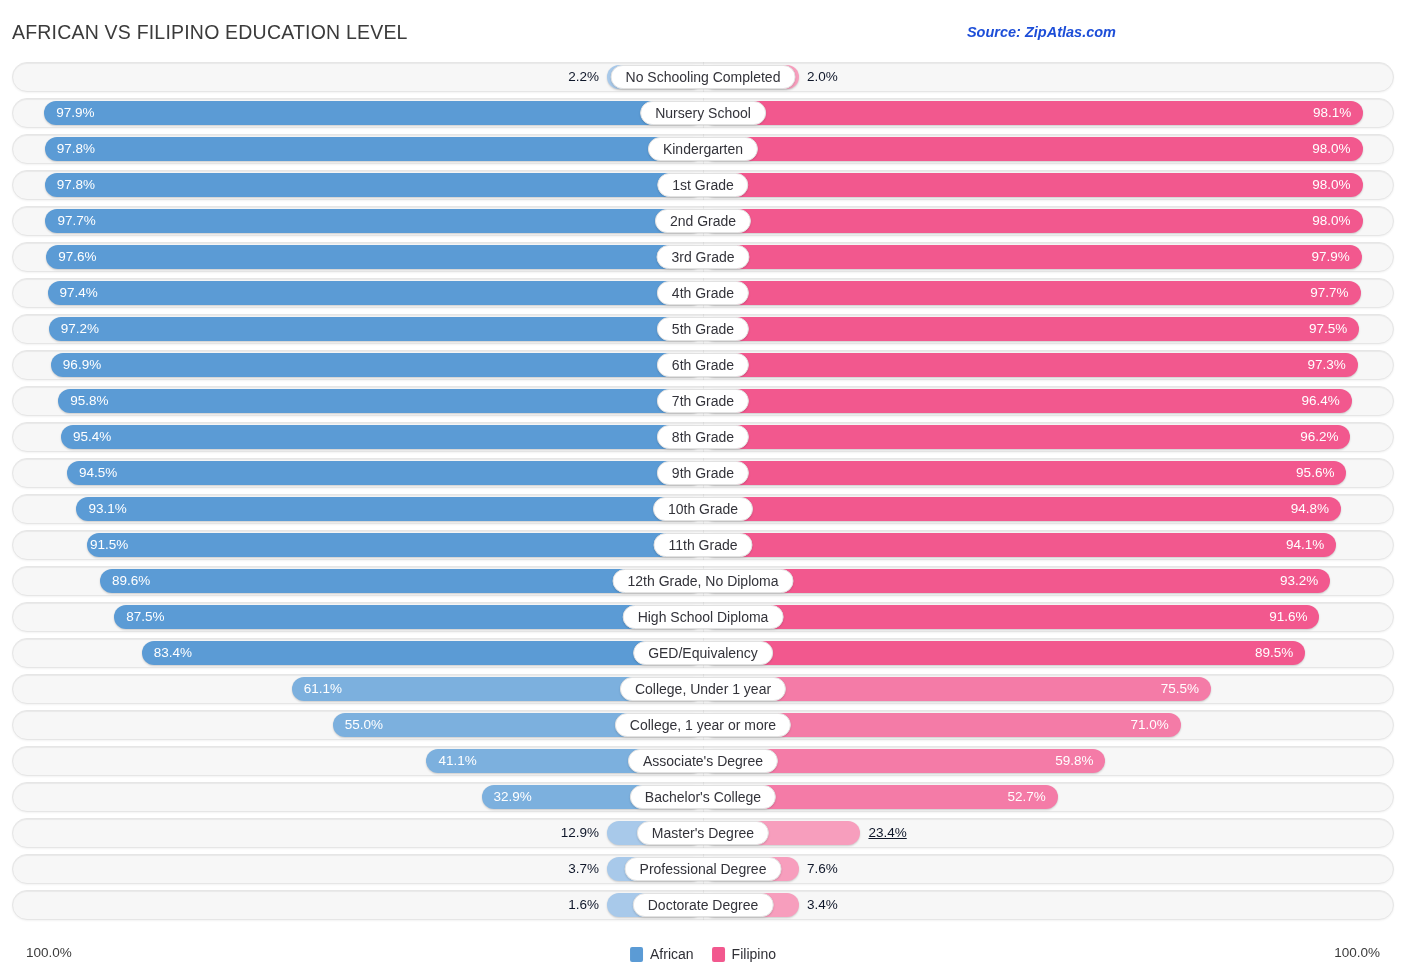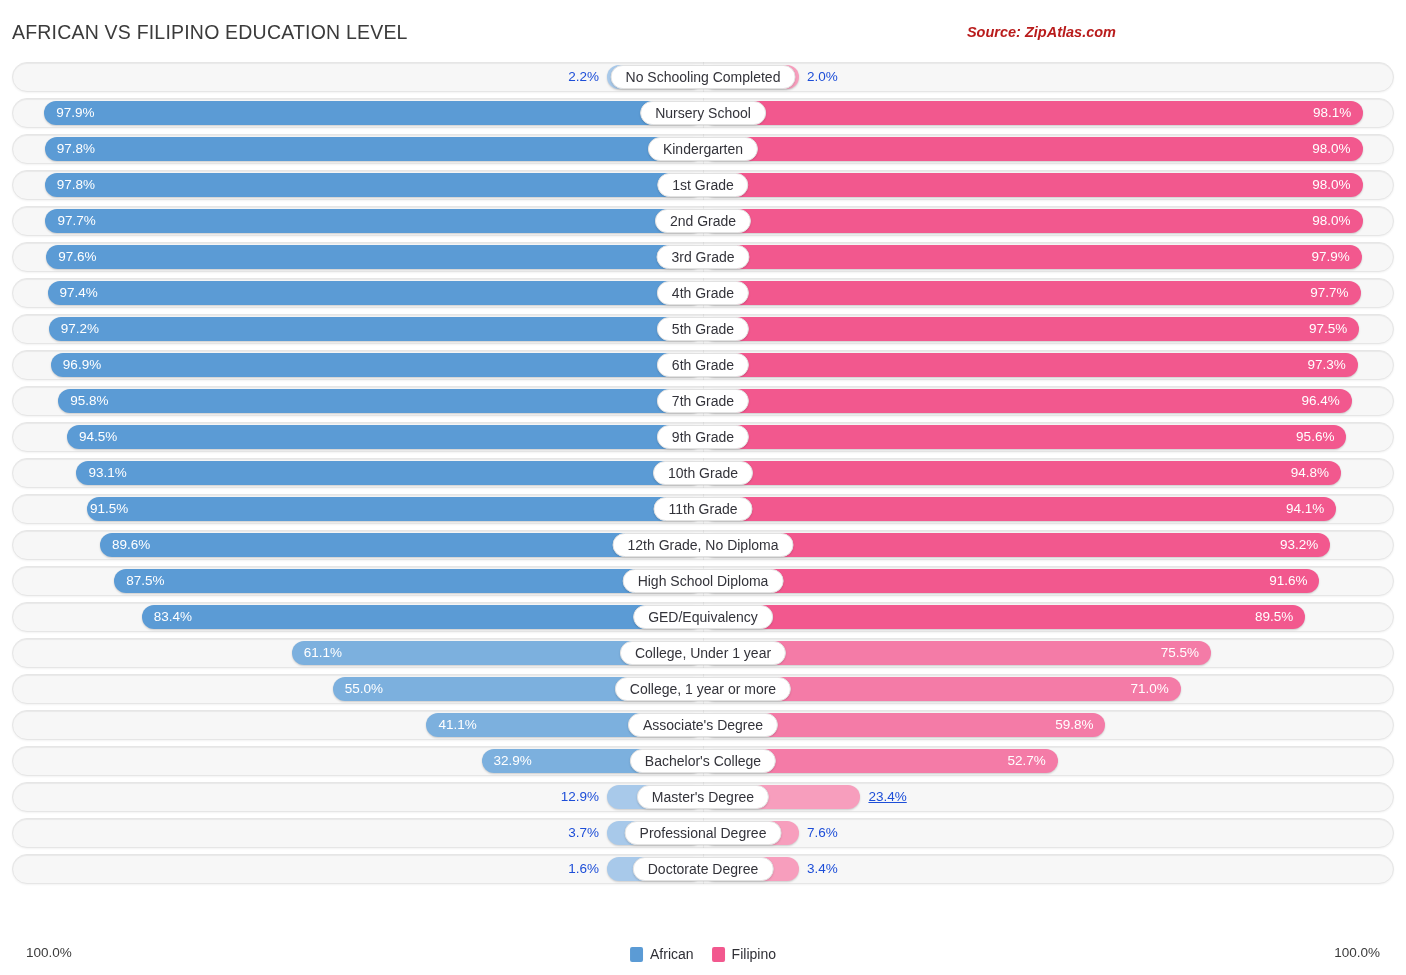--- a/index.html
+++ b/index.html
@@ -34,21 +34,21 @@
     font-weight: 400;
     white-space: nowrap;
   }
   .chart-source {
     position: absolute;
     right: 12px;
     top: 24px;
     font-size: 14.5px;
     font-style: italic;
     font-weight: bold;
-    color: #b91c1c;
+    color: #1d4ed8;
     white-space: nowrap;
   }
 
   
   .rows {
     position: absolute;
     left: 12px;
     top: 62px;
     width: 1382px;
     height: 874px;
@@ -116,21 +116,21 @@
     top: 3px;
     height: 24px;
     line-height: 24px;
     font-size: 13.5px;
     white-space: nowrap;
   }
   .val.inside {
     color: #ffffff;
   }
   .val.outside {
-    color: #1d4ed8;
+    color: #0f172a;
   }
 
   
   .pill {
     position: absolute;
     left: 50%;
     top: 3px;
     transform: translateX(-50%);
     height: 24px;
     line-height: 23px;
@@ -326,20 +326,33 @@
           <div class="bar right " style="width: 648.772px;"></div>
         </div>
         <div class="val inside" style="left: 58.266px;">95.8%</div>
         <div class="val inside" style="right: 54.228px;">96.4%</div>
         <div class="pill">7th Grade</div>
       </div>
       <div class="row">
         <div class="track"></div>
         <div class="center-line"></div>
         <div class="half left">
+          <div class="bar left " style="width: 642.042px;"></div>
+        </div>
+        <div class="half right">
+          <div class="bar right " style="width: 647.426px;"></div>
+        </div>
+        <div class="val inside" style="left: 60.958px;">95.4%</div>
+        <div class="val inside" style="right: 55.574px;">96.2%</div>
+        <div class="pill">8th Grade</div>
+      </div>
+      <div class="row">
+        <div class="track"></div>
+        <div class="center-line"></div>
+        <div class="half left">
           <div class="bar left " style="width: 635.985px;"></div>
         </div>
         <div class="half right">
           <div class="bar right " style="width: 643.388px;"></div>
         </div>
         <div class="val inside" style="left: 67.015px;">94.5%</div>
         <div class="val inside" style="right: 59.612px; margin-left: 16px;">95.6%</div>
         <div class="pill">9th Grade</div>
       </div>
       <div class="row">

